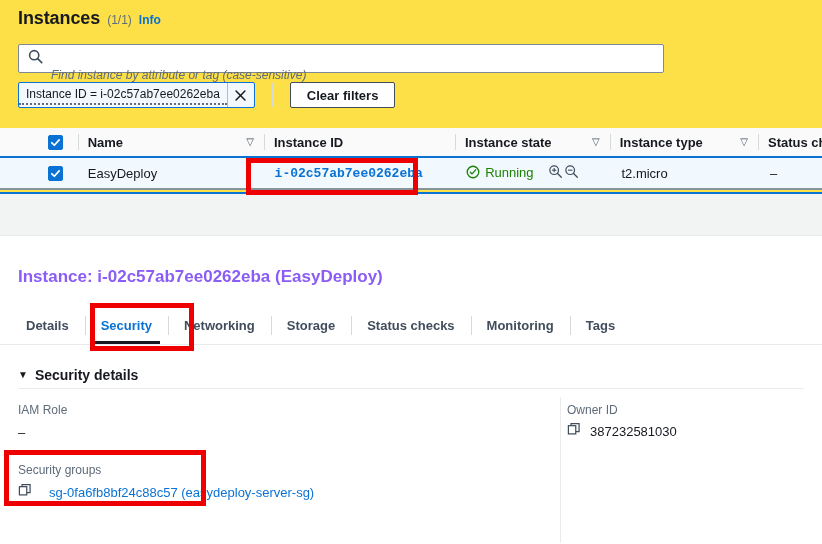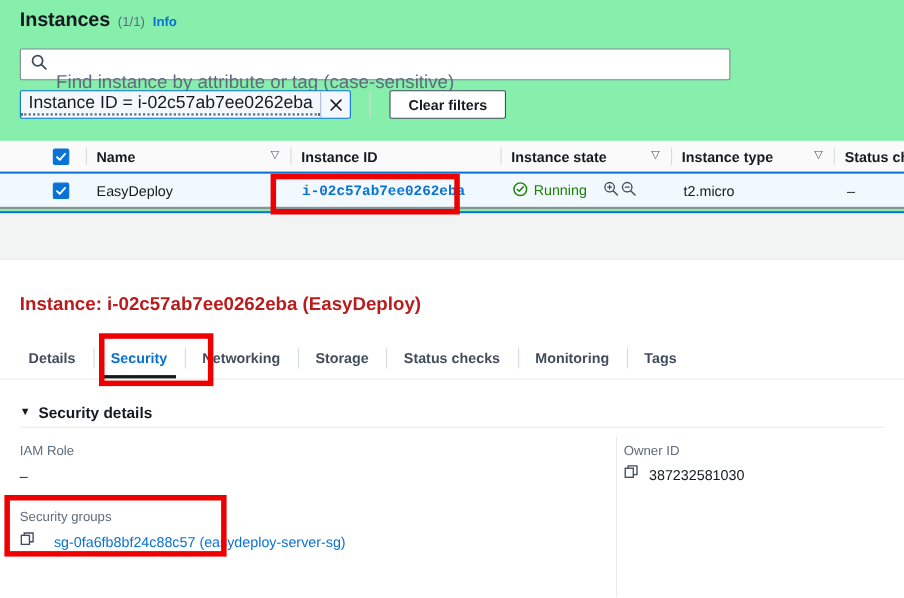--- a/index.html
+++ b/index.html
@@ -19,21 +19,21 @@
     height: 544px;
     background: #ffffff;
   }
 
   
   .instances-panel {
     position: absolute;
     left: 0; top: 0;
     width: 822px;
     height: 194px;
-    background: #86efac;
+    background: #fde047;
     border-bottom: 2px solid #0972d3;
   }
 
   .panel-title-row {
     position: absolute;
     left: 18px; top: 8px;
     display: flex;
     align-items: baseline;
     gap: 7px;
   }
@@ -64,21 +64,22 @@
     background: #ffffff;
     border: 1px solid #7d8998;
     border-radius: 2px;
     display: flex;
     align-items: center;
     padding: 0 9px;
     gap: 8px;
   }
   .search-icon { flex: 0 0 auto; display: block; }
   .search-placeholder {
-    font-size: 17px;
+    font-size: 12px;
+    font-style: italic;
     color: #5f6b7a;
     white-space: nowrap;
     margin-top: 32px;
   }
 
   
   .filter-row {
     position: absolute;
     left: 18px; top: 82px;
     display: flex;
@@ -91,21 +92,21 @@
     height: 26px;
     border: 1px solid #0972d3;
     border-radius: 2px;
     background: #f2f8fd;
     overflow: hidden;
   }
   .filter-token-text {
     display: flex;
     align-items: center;
     padding: 0 7px;
-    font-size: 16px;
+    font-size: 12px;
     color: #16191f;
     white-space: nowrap;
     border-bottom: 2px dotted #5f6b7a;
     margin: 1px 0 2px 0;
   }
   .filter-token-x {
     width: 27px;
     display: flex;
     align-items: center;
     justify-content: center;
@@ -229,21 +230,21 @@
     left: 0; top: 237px;
     width: 822px;
     height: 307px;
     background: #ffffff;
   }
   .detail-title {
     position: absolute;
     left: 18px; top: 30px;
     font-size: 17px;
     font-weight: bold;
-    color: #b91c1c;
+    color: #8b5cf6;
     white-space: nowrap;
   }
 
   
   .tabs {
     position: absolute;
     left: 0; top: 70px;
     width: 822px;
     height: 38px;
     display: flex;

